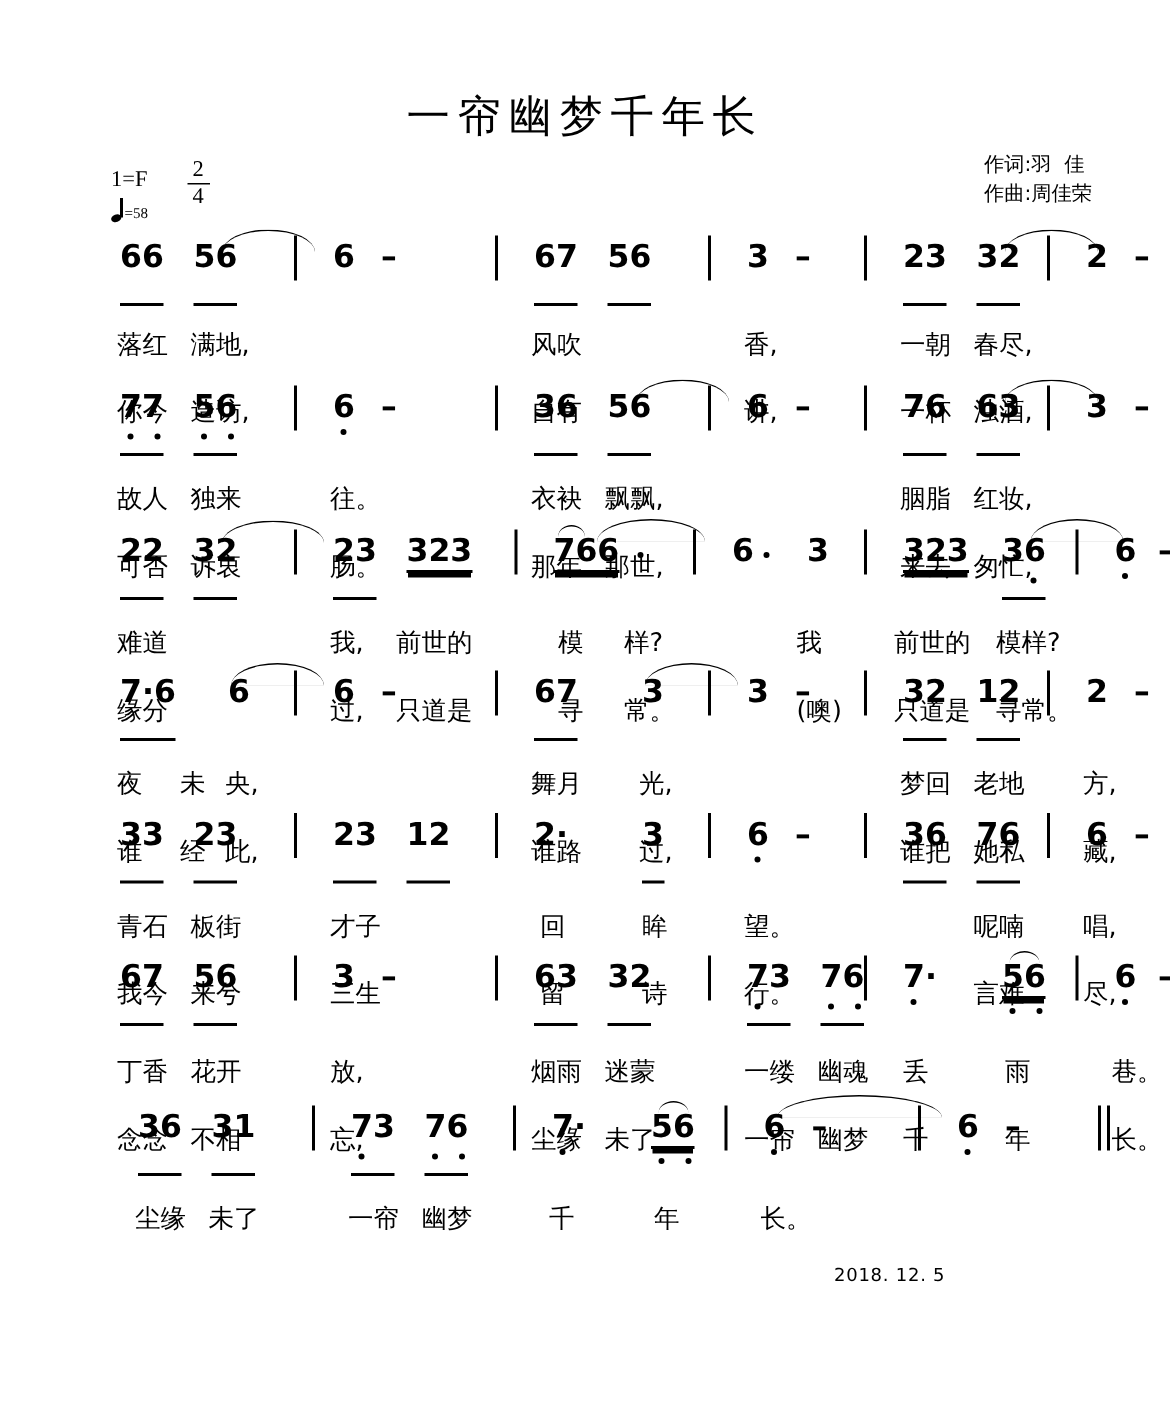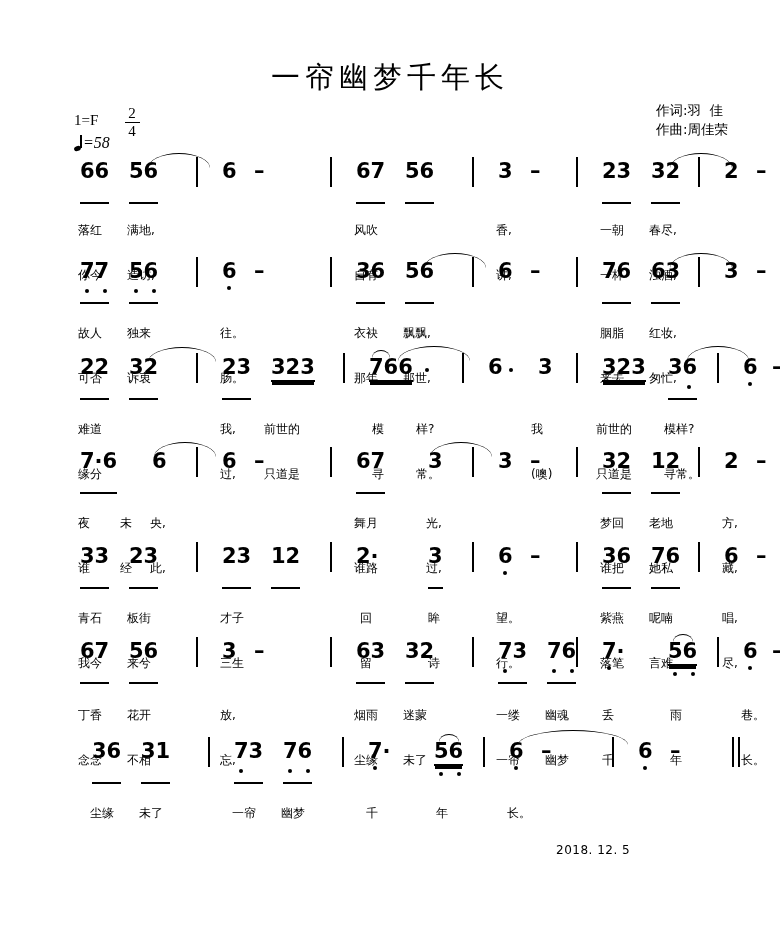--- a/index.html
+++ b/index.html
@@ -65,24 +65,23 @@
     width: 15px; height: 1px;
     background: #000;
     margin: 1px auto 1px;
   }
   .meter .den { display:block; font-size: 15px; }
 
   .tempo {
     position: absolute;
     left: 0px;
     top: 28px;
-    font-size: 16px;
+    font-size: 10px;
     white-space: nowrap;
     font-family: "Liberation Serif", serif;
-    font-style: italic;
   }
   .tempo .qnote {
     display: inline-block;
     position: relative;
     width: 9px;
     height: 14px;
     vertical-align: -3px;
   }
   .tempo .qnote::before {
     content: "";
@@ -177,21 +176,21 @@
     border-radius: 50% 50% 0 0 / 100% 100% 0 0;
     border-left: 0; border-right: 0; border-bottom: 0;
     height: 14px;
   }
   .slur.small { height: 7px; }
 
   
   .lyrics {
     position: absolute;
     font-family: "DejaVu Sans", "Liberation Sans", sans-serif;
-    font-size: 12px;
+    font-size: 17px;
     line-height: 15px;
     white-space: pre;
     letter-spacing: 0px;
   }
   .lyrics .lrow { display: block; }
 
   .date {
     position: absolute;
     left: 556px;
     top: 843px;
@@ -474,24 +473,20 @@
     <span class="lrow">回</span>
     <span class="lrow">留</span>
   </div>
   <div class="lyrics" style="left:356px; top:48px">
     <span class="lrow">眸</span>
     <span class="lrow">诗</span>
   </div>
   <div class="lyrics" style="left:424px; top:48px">
     <span class="lrow">望。</span>
     <span class="lrow">行。</span>
-  </div>
-  <div class="lyrics" style="left:528px; top:48px">
-    <span class="lrow">紫燕</span>
-    <span class="lrow">落笔</span>
   </div>
   <div class="lyrics" style="left:577px; top:48px">
     <span class="lrow">呢喃</span>
     <span class="lrow">言难</span>
   </div>
   <div class="lyrics" style="left:650px; top:48px">
     <span class="lrow">唱,</span>
     <span class="lrow">尽,</span>
   </div>
 </div>

